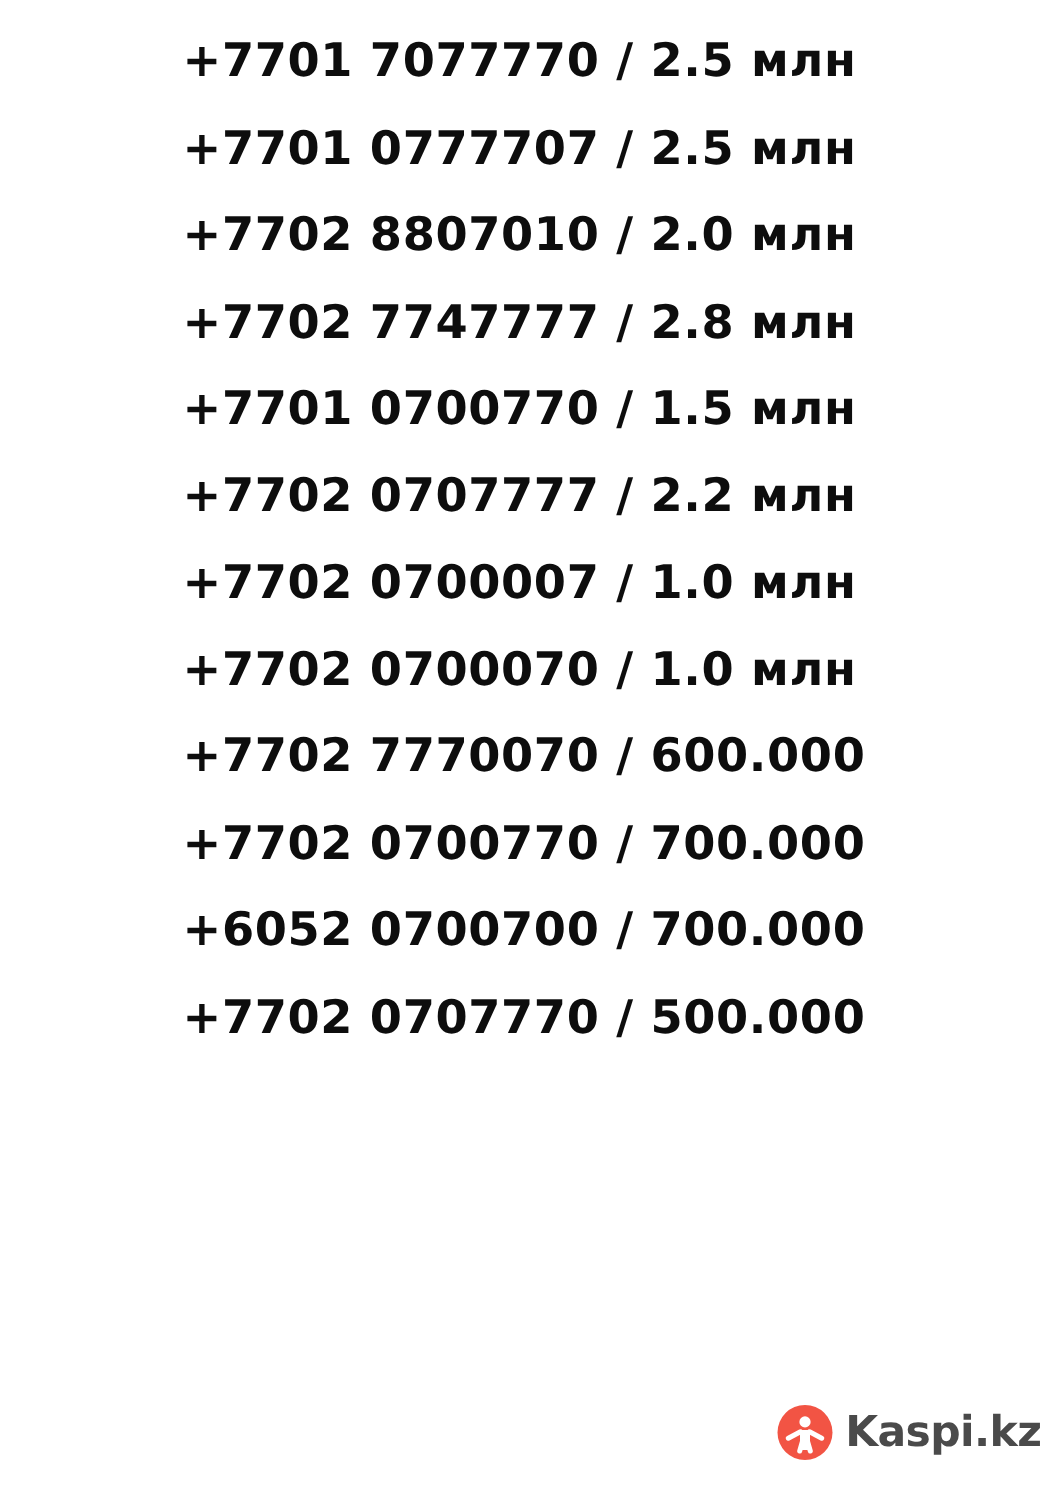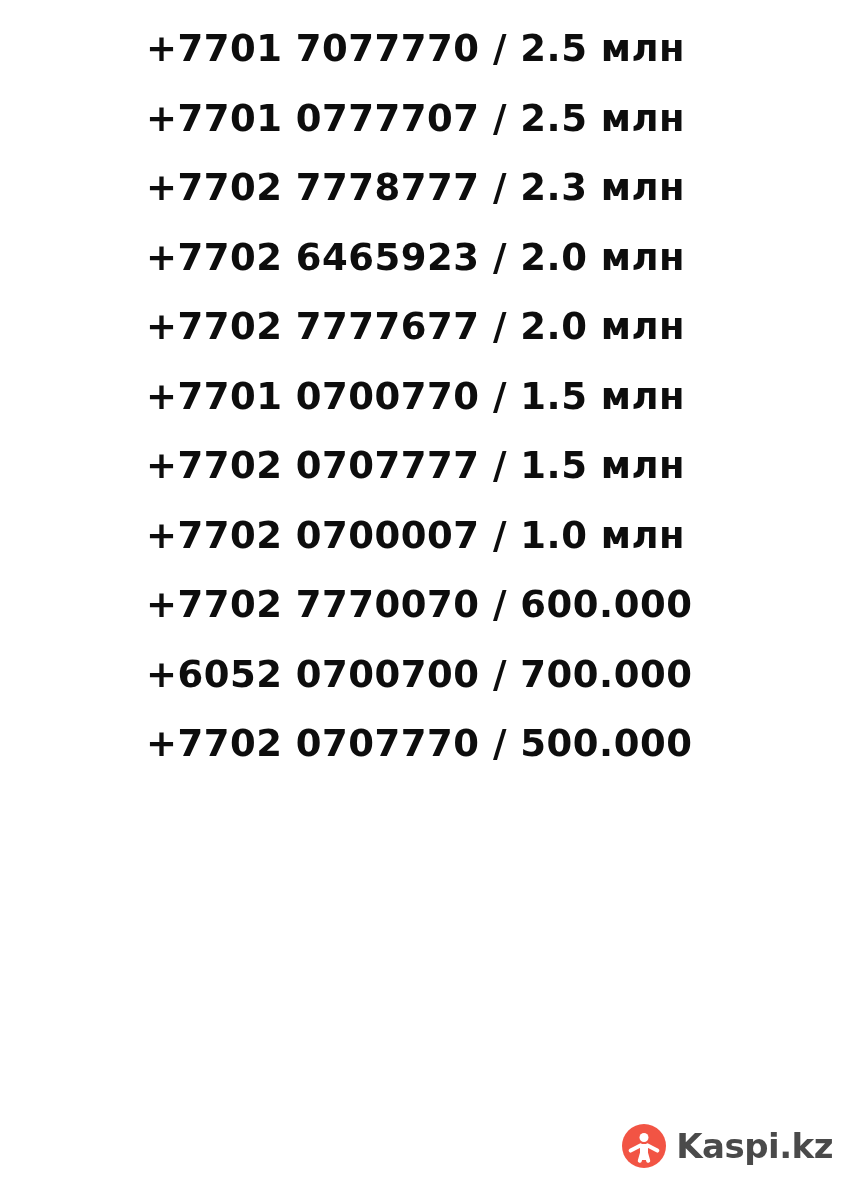--- a/index.html
+++ b/index.html
@@ -118,39 +118,42 @@
 <div class="sheet">
 
   <div class="list">
     <div class="row">
         <span class="txt">+7701 7077770 / 2.5 млн</span>
       </div>
     <div class="row">
         <span class="txt">+7701 0777707 / 2.5 млн</span>
       </div>
     <div class="row">
-        <span class="txt">+7702 7778777 / 2.3 млн</span>
+        <span class="txt">+7702 8807010 / 2.0 млн</span>
       </div>
     <div class="row">
-        <span class="txt">+7702 6465923 / 2.0 млн</span>
-      </div>
-    <div class="row">
-        <span class="txt">+7702 7777677 / 2.0 млн</span>
+        <span class="txt">+7702 7747777 / 2.8 млн</span>
       </div>
     <div class="row">
         <span class="txt">+7701 0700770 / 1.5 млн</span>
       </div>
     <div class="row">
-        <span class="txt">+7702 0707777 / 1.5 млн</span>
+        <span class="txt">+7702 0707777 / 2.2 млн</span>
       </div>
     <div class="row">
         <span class="txt">+7702 0700007 / 1.0 млн</span>
       </div>
     <div class="row">
+        <span class="txt">+7702 0700070 / 1.0 млн</span>
+      </div>
+    <div class="row">
         <span class="txt">+7702 7770070 / 600.000</span>
+      </div>
+    <div class="row">
+        <span class="txt">+7702 0700770 / 700.000</span>
       </div>
     <div class="row">
         <span class="txt">+6052 0700700 / 700.000</span>
       </div>
     <div class="row">
         <span class="txt">+7702 0707770 / 500.000</span>
       </div>
   </div>
 
   <div class="watermark">

